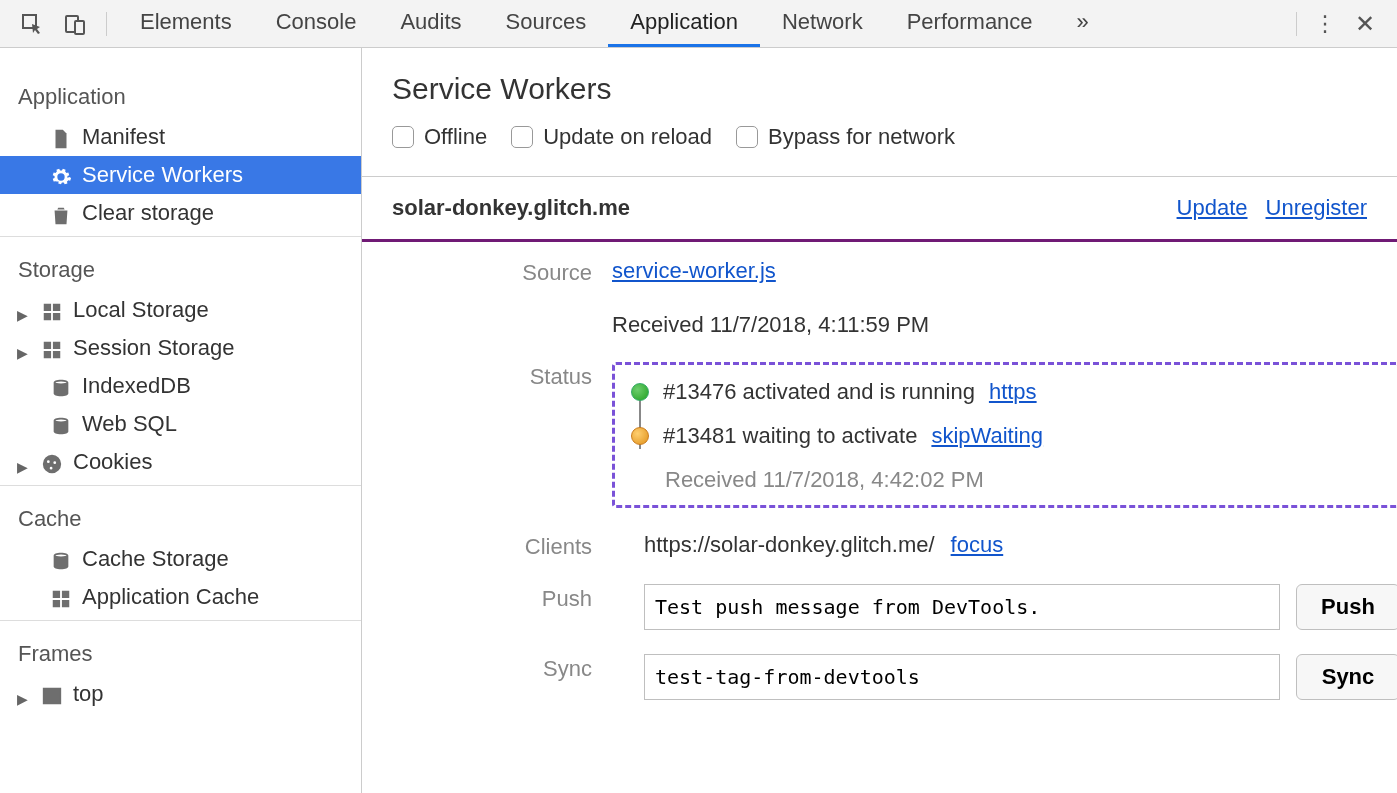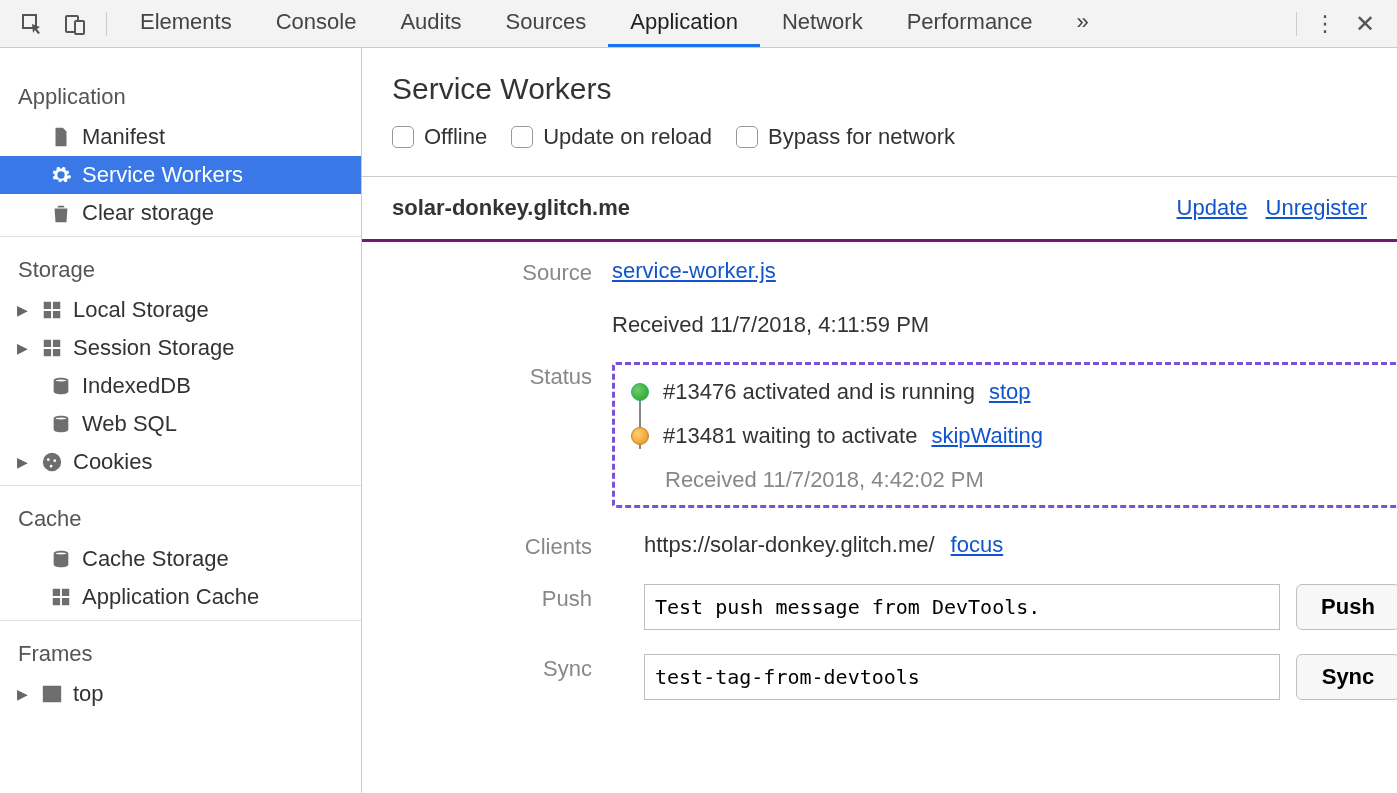--- a/index.html
+++ b/index.html
@@ -78,21 +78,21 @@
     padding-top:12px;
   }
   .sidebar .section + .section { border-top:1px solid #ddd; margin-top:4px;}
   .sidebar .section-title {
     font-size:22px;
     color:#555;
     padding:8px 18px 8px 18px;
   }
   .sidebar .item {
     display:flex;
-    align-items:center;
+    align-items:flex-end;
     padding:6px 8px 6px 17px;
     font-size:22px;
     color:#333;
     cursor:pointer;
     gap:10px;
   }
   .sidebar .item .caret {
     width:14px;
     display:inline-block;
     color:#666;
@@ -398,21 +398,21 @@
         <div>Received 11/7/2018, 4:11:59 PM</div>
       </div>
 
       <div class="label">Status</div>
       <div class="value">
         <div class="status-box">
           <div class="dot-connector"></div>
           <div class="status-line">
             <span class="dot"></span>
             <span>#13476 activated and is running</span>
-            <a class="link">stop</a>
+            <a class="link">https</a>
           </div>
           <div class="status-line">
             <span class="dot orange"></span>
             <span>#13481 waiting to activate</span>
             <a class="link">skipWaiting</a>
           </div>
           <div class="received-sub">Received 11/7/2018, 4:42:02 PM</div>
         </div>
       </div>
 

